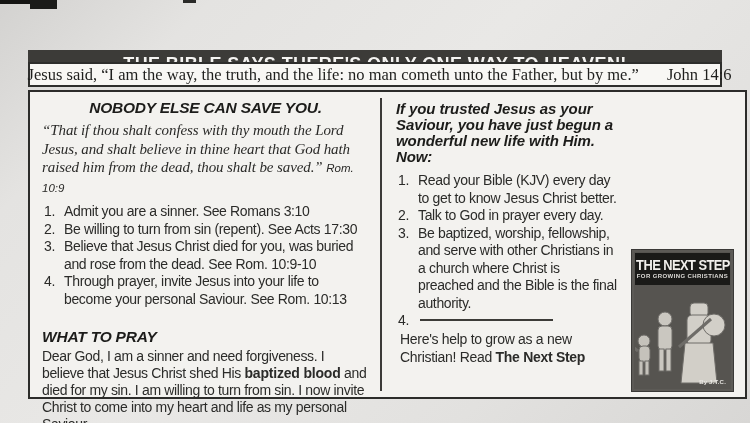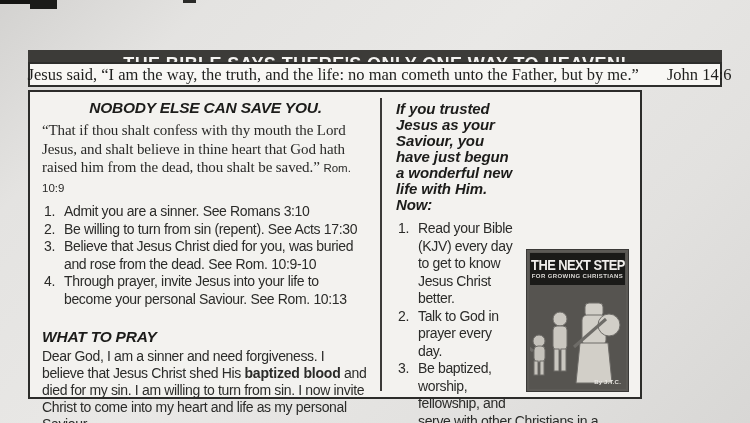--- a/index.html
+++ b/index.html
@@ -36,38 +36,38 @@
     background:#f8f7f4;border:2px solid #2e2e2c;box-sizing:border-box;
     display:flex;align-items:center;justify-content:center;
     font-family:"Liberation Serif",serif;font-size:16.5px;color:#1f1f1d;
     white-space:nowrap;
     padding-left:9px;
   }
   .verse-strip .ref{margin-left:28px;}
 
   
   .main-box{
-    position:absolute;left:28px;top:90px;width:614px;height:309px;
+    position:absolute;left:28px;top:90px;width:719px;height:309px;
     background:#f3f2ef;border:2px solid #2c2c2a;box-sizing:border-box;
   }
   .divider{
     position:absolute;left:350px;top:6px;bottom:6px;width:2px;background:#3b3a38;
   }
   .col{position:absolute;top:0;bottom:0;color:#262624;}
   .col-left{left:0;width:350px;padding:6px 11px 4px 12px;box-sizing:border-box;}
   .col-right{left:352px;right:0;padding:7px 9px 4px 14px;box-sizing:border-box;}
 
   .heading-c{
     text-align:center;font-weight:bold;font-style:italic;
     font-size:15.5px;line-height:15px;letter-spacing:-.2px;color:#1c1c1a;
     margin:2px 0 6px 0;
   }
   .scripture{
     font-family:"Liberation Serif",serif;font-size:15px;line-height:18.5px;
-    color:#2a2a28;letter-spacing:-.1px;margin-bottom:6px;
+    color:#2a2a28;letter-spacing:-.1px;margin-bottom:6px;font-style:italic;
   }
   .scripture .sref{
     font-family:"Liberation Sans",sans-serif;font-size:11.5px;letter-spacing:0;
   }
   .steps{margin:0 0 4px 0;}
   .step{
     position:relative;padding-left:22px;
     font-size:14px;line-height:17.5px;letter-spacing:-.35px;color:#2b2b29;
   }
   .step .num{position:absolute;left:2px;top:0;}

